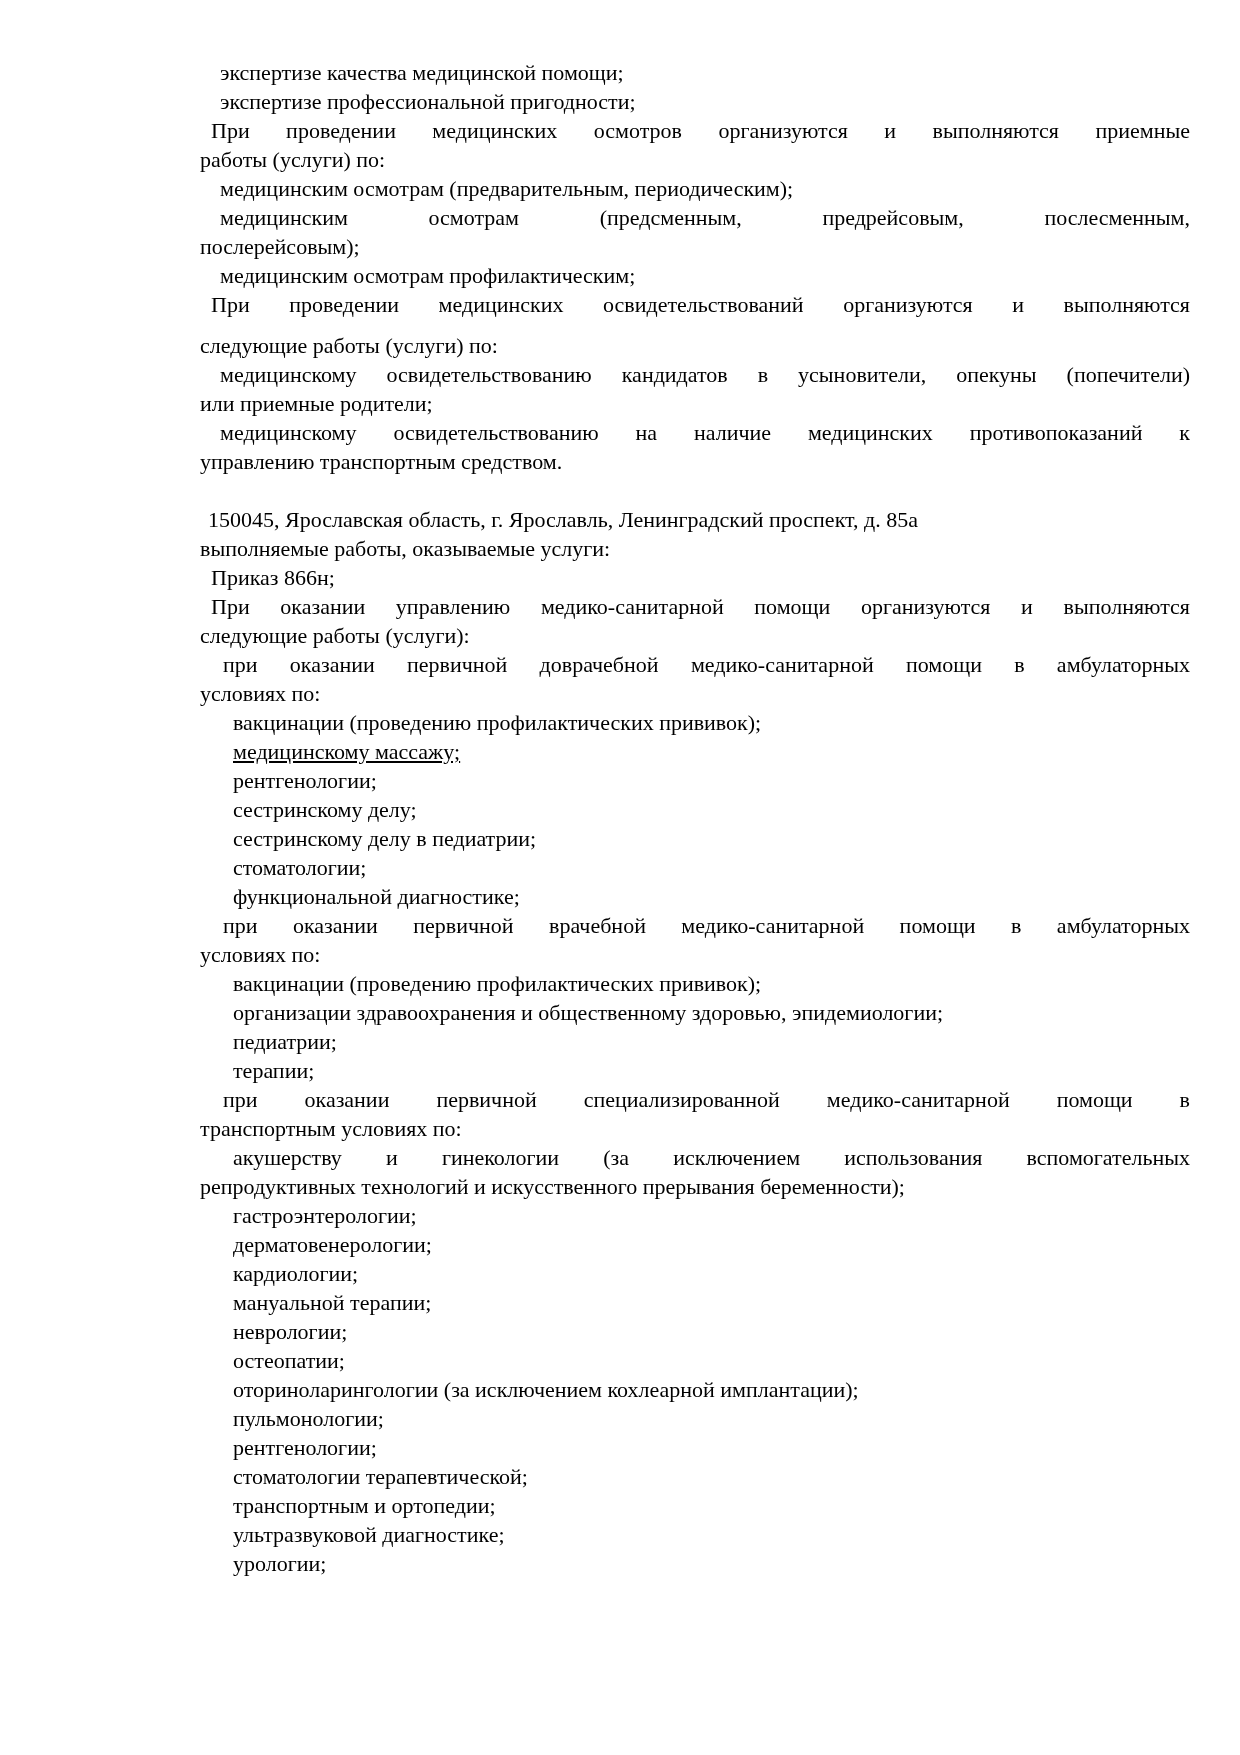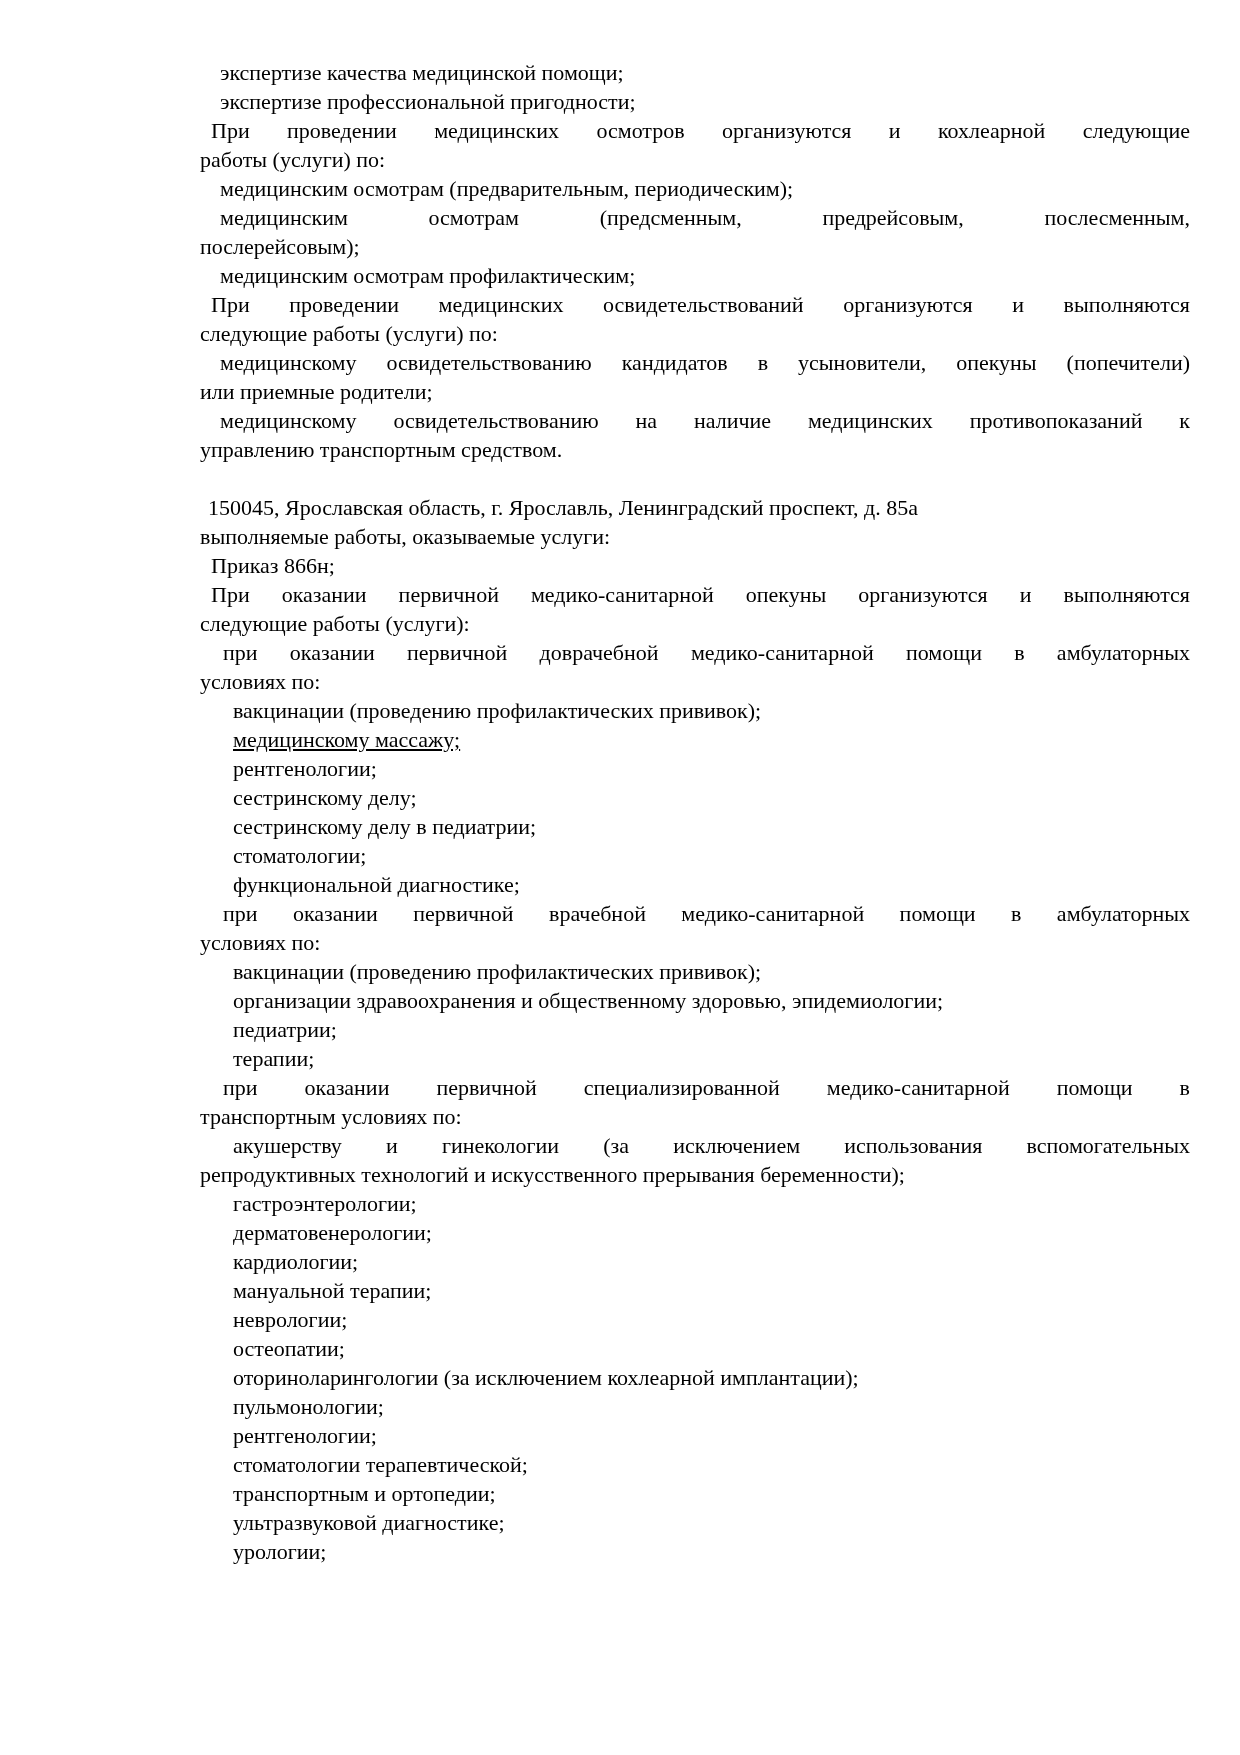--- a/index.html
+++ b/index.html
@@ -41,37 +41,37 @@
     white-space: normal;
   }
 </style>
 </head>
 <body>
 
 <div class="page">
   <div class="doc" id="doc-body">
       <div class="line" style="padding-left: 20px;">экспертизе качества медицинской помощи;</div>
       <div class="line" style="padding-left: 20px;">экспертизе профессиональной пригодности;</div>
-      <div class="line stretch" style="padding-left: 11px;">При проведении медицинских осмотров организуются и кохлеарной следующие</div>
+      <div class="line stretch" style="padding-left: 11px;">При проведении медицинских осмотров организуются и выполняются приемные</div>
       <div class="line" style="padding-left: 0px;">работы (услуги) по:</div>
       <div class="line" style="padding-left: 20px;">медицинским осмотрам (предварительным, периодическим);</div>
       <div class="line stretch" style="padding-left: 20px;">медицинским осмотрам (предсменным, предрейсовым, послесменным,</div>
       <div class="line" style="padding-left: 0px;">послерейсовым);</div>
       <div class="line" style="padding-left: 20px;">медицинским осмотрам профилактическим;</div>
       <div class="line stretch" style="padding-left: 11px;">При проведении медицинских освидетельствований организуются и выполняются</div>
-      <div class="line" style="padding-left: 0px;">следующие работы (услуги) по:</div>
+      <div class="line" style="padding-left: 0px; margin-top: 12px;">следующие работы (услуги) по:</div>
       <div class="line stretch" style="padding-left: 20px;">медицинскому освидетельствованию кандидатов в усыновители, опекуны (попечители)</div>
       <div class="line" style="padding-left: 0px;">или приемные родители;</div>
       <div class="line stretch" style="padding-left: 20px;">медицинскому освидетельствованию на наличие медицинских противопоказаний к</div>
       <div class="line" style="padding-left: 0px;">управлению транспортным средством.</div>
       <div class="line blank" style="padding-left: 0px;"></div>
       <div class="line" style="padding-left: 8px;">150045, Ярославская область, г. Ярославль, Ленинградский проспект, д. 85а</div>
       <div class="line" style="padding-left: 0px;">выполняемые работы, оказываемые услуги:</div>
       <div class="line" style="padding-left: 11px;">Приказ 866н;</div>
-      <div class="line stretch" style="padding-left: 11px;">При оказании первичной медико-санитарной опекуны организуются и выполняются</div>
+      <div class="line stretch" style="padding-left: 11px;">При оказании управлению медико-санитарной помощи организуются и выполняются</div>
       <div class="line" style="padding-left: 0px;">следующие работы (услуги):</div>
       <div class="line stretch" style="padding-left: 23px;">при оказании первичной доврачебной медико-санитарной помощи в амбулаторных</div>
       <div class="line" style="padding-left: 0px;">условиях по:</div>
       <div class="line" style="padding-left: 33px;">вакцинации (проведению профилактических прививок);</div>
       <div class="line" style="padding-left: 33px; text-decoration: underline;">медицинскому массажу;</div>
       <div class="line" style="padding-left: 33px;">рентгенологии;</div>
       <div class="line" style="padding-left: 33px;">сестринскому делу;</div>
       <div class="line" style="padding-left: 33px;">сестринскому делу в педиатрии;</div>
       <div class="line" style="padding-left: 33px;">стоматологии;</div>
       <div class="line" style="padding-left: 33px;">функциональной диагностике;</div>

